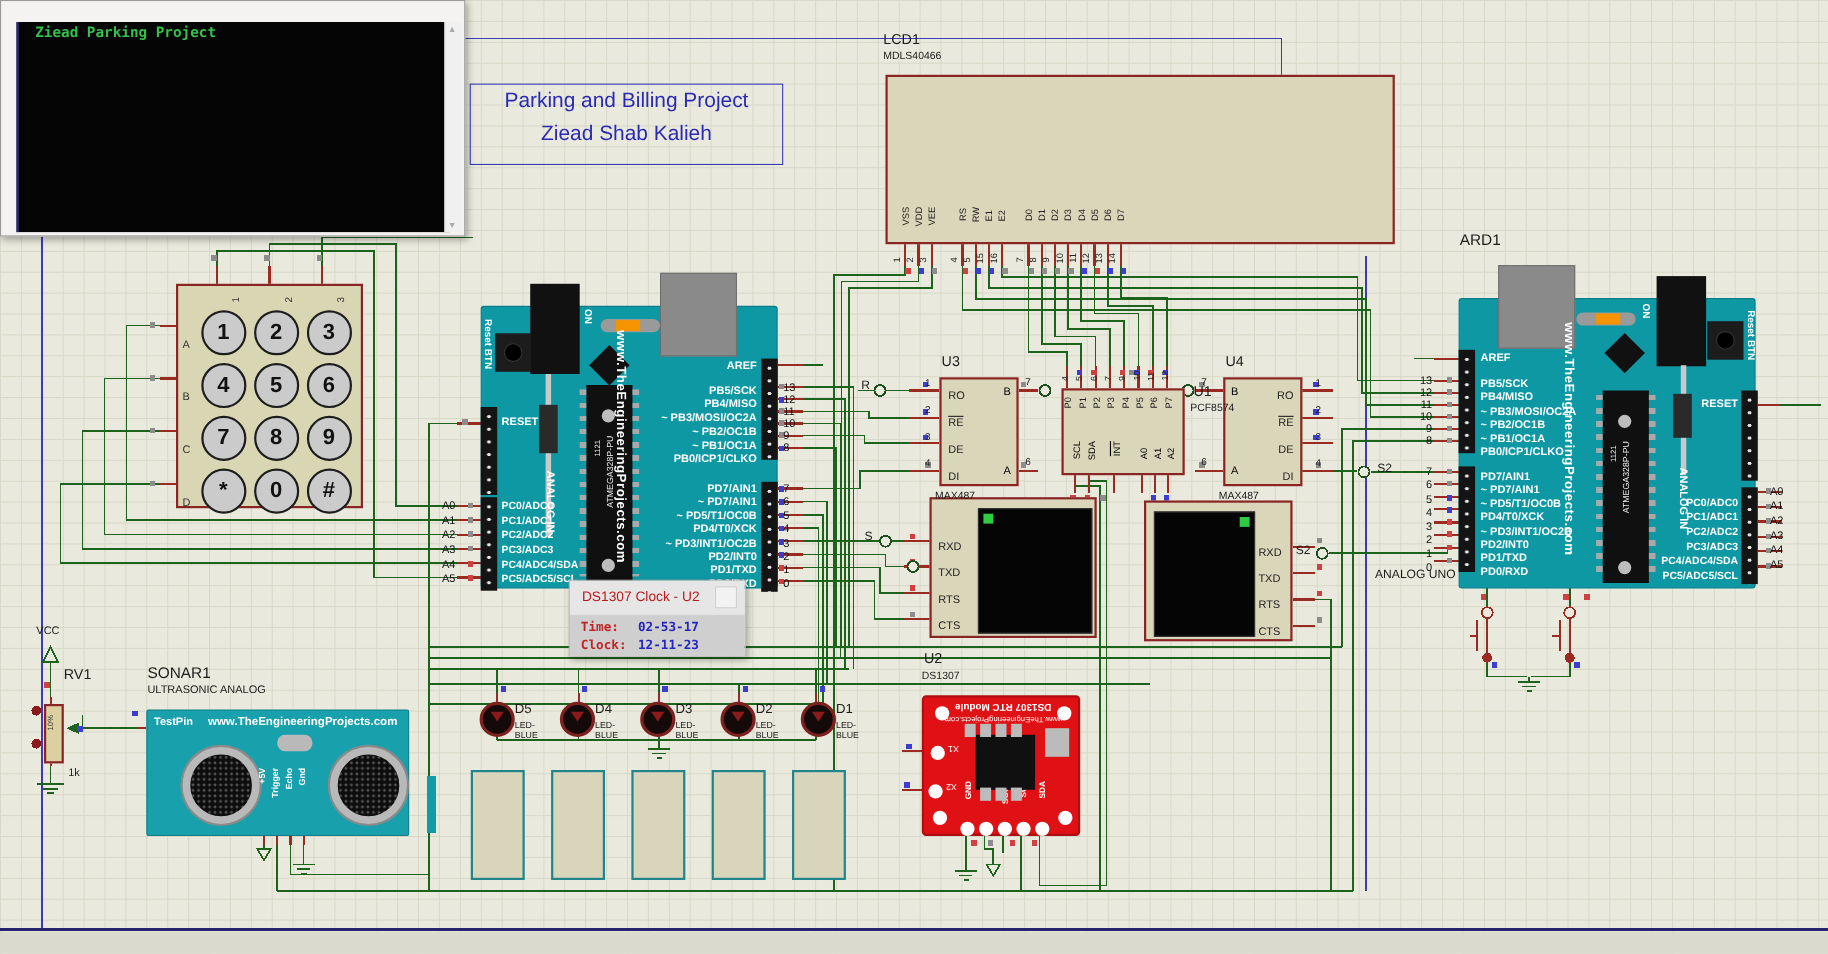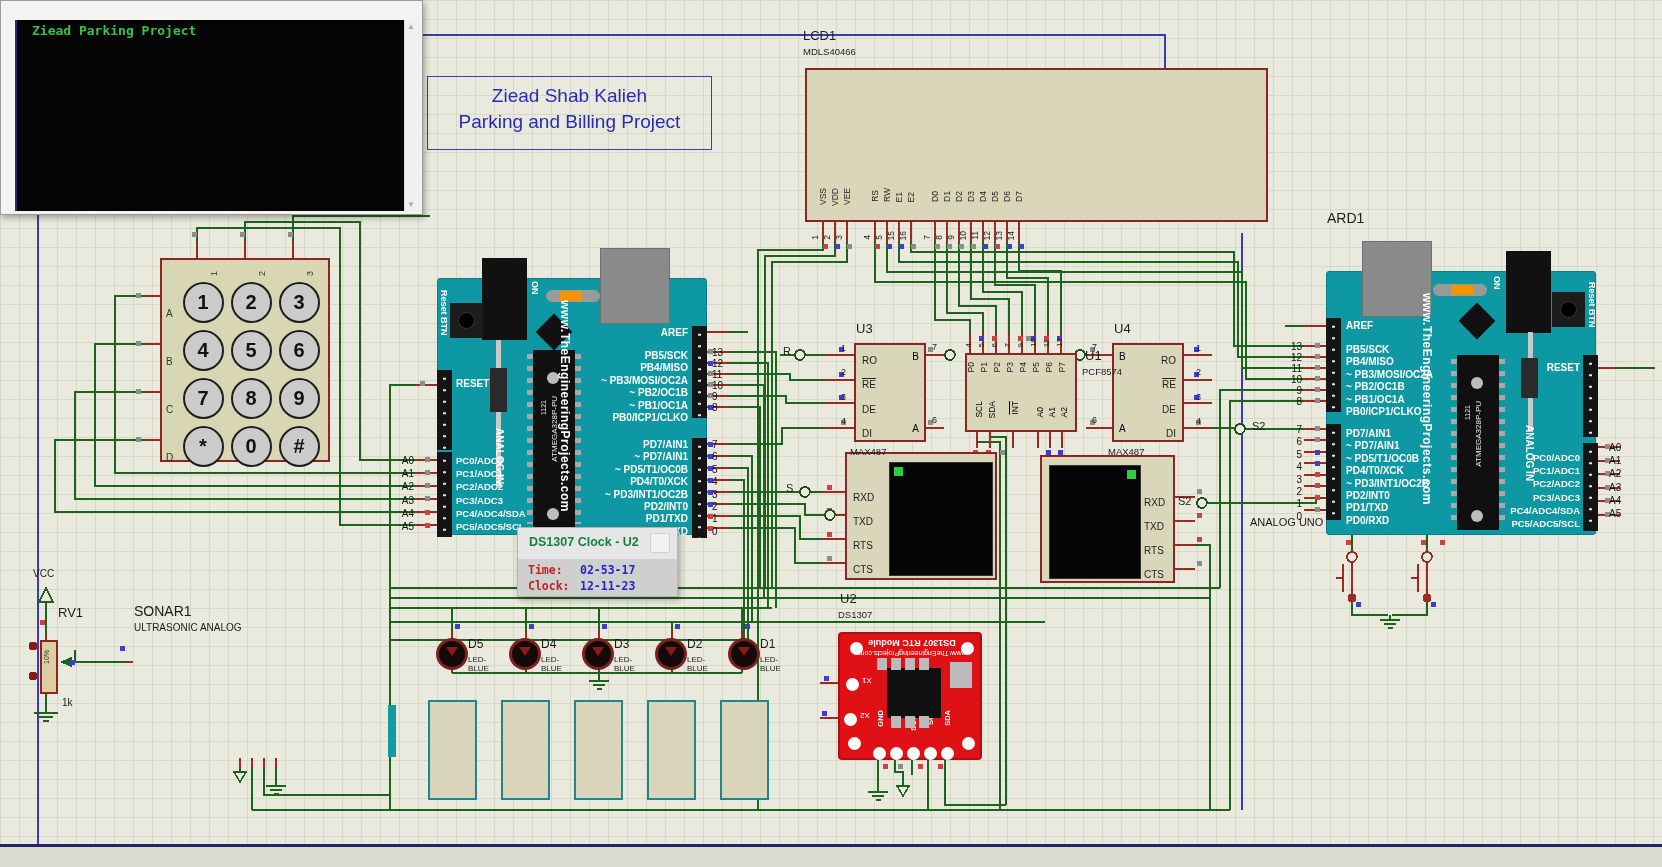--- a/index.html
+++ b/index.html
@@ -116,22 +116,22 @@
         <circle cx="1427" cy="557" r="5"></circle>
   </g>
   <circle cx="1352" cy="598" r="4.5" fill="#9b2a20"></circle>
       <circle cx="1427" cy="598" r="4.5" fill="#9b2a20"></circle>
   <circle cx="33" cy="646" r="4.5" fill="#8b1a1a"></circle>
       <circle cx="33" cy="676" r="4.5" fill="#8b1a1a"></circle>
   <rect x="388" y="705" width="8" height="52" fill="#129aa5"></rect>
 </svg>
 
 <div class="ab" style="left:427px;top:76px;width:283px;height:72px;border:1px solid #3b3bb8;z-index:2;text-align:center;color:#2a2ab5;">
+  <div style="font-size:19px;margin-top:4px;">Parking and Billing Project</div>
   <div style="font-size:19px;margin-top:8px;">Ziead Shab Kalieh</div>
-  <div style="font-size:19px;margin-top:4px;">Parking and Billing Project</div>
 </div>
 
 <div class="lbl" style="left:803px;top:28px;font-size:13px;">LCD1</div>
 <div class="lbl" style="left:803px;top:46px;font-size:9.5px;">MDLS40466</div>
 <div class="comp" style="left:805px;top:68px;width:463px;height:154px;">
 
   <div class="ab rows" style="left:11px;top:118px;display:flex;">
 
   <div style="width:12px;height:32px;"><span class="vbu" style="font-size:8.5px;color:#222;">VSS</span></div>
         <div style="width:12px;height:32px;"><span class="vbu" style="font-size:8.5px;color:#222;">VDD</span></div>
@@ -474,20 +474,34 @@
 
 <div class="lbl" style="left:33px;top:568px;font-size:10px;">VCC</div>
 <div class="lbl" style="left:58px;top:605px;font-size:13px;">RV1</div>
 <div class="ab" style="left:40px;top:640px;width:14px;height:50px;background:#ddd0a0;border:2px solid #8b2525;z-index:2;">
   <span class="vbu" style="position:absolute;left:1px;top:8px;font-size:7px;color:#333;">10%</span>
 </div>
 <div class="lbl" style="left:62px;top:697px;font-size:10px;">1k</div>
 
 <div class="lbl" style="left:134px;top:603px;font-size:14px;">SONAR1</div>
 <div class="lbl" style="left:134px;top:622px;font-size:10px;">ULTRASONIC ANALOG</div>
+<div class="ab" style="left:133px;top:645px;width:237px;height:113px;background:#18a0ad;border:1px solid #0e7f8a;z-index:2;border-radius:2px;">
+  <span class="wlab" style="position:absolute;left:6px;top:5px;font-size:10px;">TestPin</span>
+  <span class="wlab" style="position:absolute;left:55px;top:4px;font-size:10.5px;">www.TheEngineeringProjects.com</span>
+  <div class="tx" style="left:32px;top:33px;"></div>
+  <div class="tx" style="left:166px;top:33px;"></div>
+  <div class="ab" style="left:118px;top:22px;width:32px;height:15px;background:#b9b9b9;border-radius:7px;"></div>
+  <div class="ab rows" style="left:100px;top:52px;display:flex;">
+
+  <div style="width:12px;height:58px;"><span class="vbu" style="font-size:8px;color:#fff;font-weight:bold;">+5V</span></div>
+        <div style="width:12px;height:58px;"><span class="vbu" style="font-size:8px;color:#fff;font-weight:bold;">Trigger</span></div>
+        <div style="width:12px;height:58px;"><span class="vbu" style="font-size:8px;color:#fff;font-weight:bold;">Echo</span></div>
+        <div style="width:12px;height:58px;"><span class="vbu" style="font-size:8px;color:#fff;font-weight:bold;">Gnd</span></div>
+      </div>
+</div>
 
 <div class="lbl" style="left:840px;top:591px;font-size:13px;">U2</div>
 <div class="lbl" style="left:838px;top:609px;font-size:9.5px;">DS1307</div>
 <div class="ab" style="left:838px;top:632px;width:144px;height:128px;background:#e01114;border:2px solid #b00d10;border-radius:4px;z-index:2;box-sizing:border-box;">
   <div class="rtc-pin" style="left:10px;top:8px;"></div>
   <div class="rtc-pin" style="left:121px;top:8px;"></div>
   <div class="rtc-pin" style="left:8px;top:103px;"></div>
   <div class="rtc-pin" style="left:122px;top:103px;"></div>
   <div style="position:absolute;left:14px;top:4px;width:116px;text-align:center;transform:rotate(180deg);color:#fff;font-weight:bold;font-size:9px;white-space:nowrap;">DS1307 RTC Module</div>
   <div style="position:absolute;left:6px;top:16px;width:132px;text-align:center;transform:rotate(180deg);color:#fff;font-size:7px;white-space:nowrap;">www.TheEngineeringProjects.com</div>
@@ -611,21 +625,21 @@
 <div class="ab wlab vtd" style="left:1524px;top:425px;font-size:10px;z-index:4;">ANALOG IN</div>
 <div class="lbl" style="left:1250px;top:516px;font-size:11px;">ANALOG UNO</div>
 
 <div class="lbl" style="left:783px;top:345px;font-size:11px;">R</div>
 <div class="lbl" style="left:786px;top:482px;font-size:11px;">S</div>
 <div class="lbl" style="left:1252px;top:420px;font-size:11px;">S2</div>
 <div class="lbl" style="left:1178px;top:495px;font-size:11px;">S2</div>
 
 <div class="popwin" style="left:517px;top:527px;width:159px;height:68px;border:1px solid #b5b5b5;">
   <div style="height:31px;background:#e6e6e6;position:relative;">
-    <span style="position:absolute;left:11px;top:7px;font-size:12.5px;color:#15803d;font-weight:bold;">DS1307 Clock - U2</span>
+    <span style="position:absolute;left:11px;top:7px;font-size:12.5px;color:#b91c1c;">DS1307 Clock - U2</span>
     <span style="position:absolute;right:7px;top:5px;width:18px;height:18px;background:#f2f2f2;border:1px solid #d0d0d0;"></span>
   </div>
   <div style="height:37px;background:#cfcfcf;position:relative;">
     <span class="mono" style="position:absolute;left:10px;top:4px;font-size:11.5px;font-weight:bold;color:#c22222;">Time:</span>
     <span class="mono" style="position:absolute;left:62px;top:4px;font-size:11.5px;font-weight:bold;color:#2424c4;">02-53-17</span>
     <span class="mono" style="position:absolute;left:10px;top:20px;font-size:11.5px;font-weight:bold;color:#c22222;">Clock:</span>
     <span class="mono" style="position:absolute;left:62px;top:20px;font-size:11.5px;font-weight:bold;color:#2424c4;">12-11-23</span>
   </div>
 </div>
 

